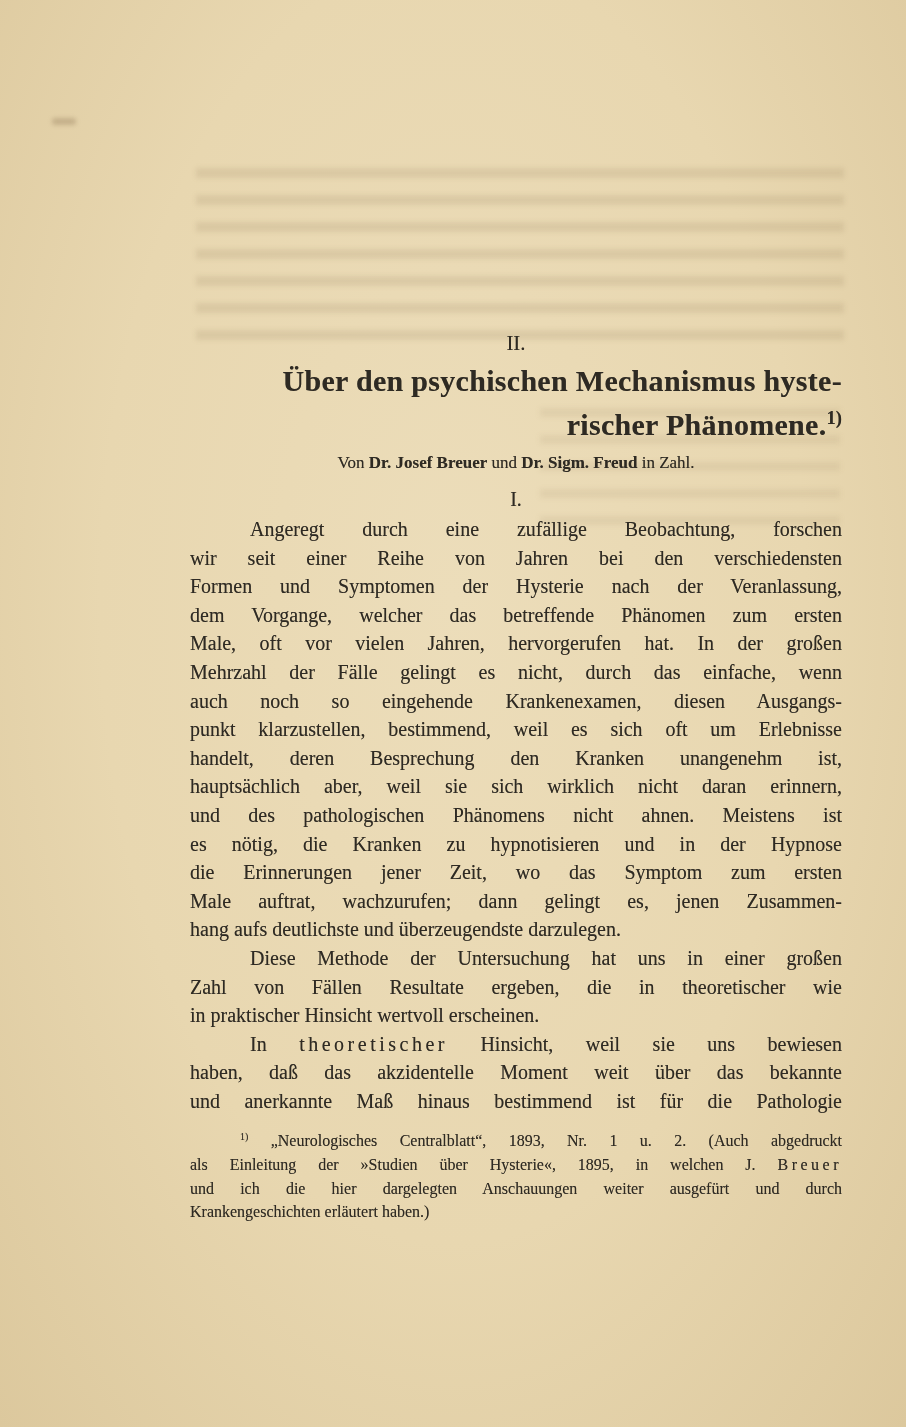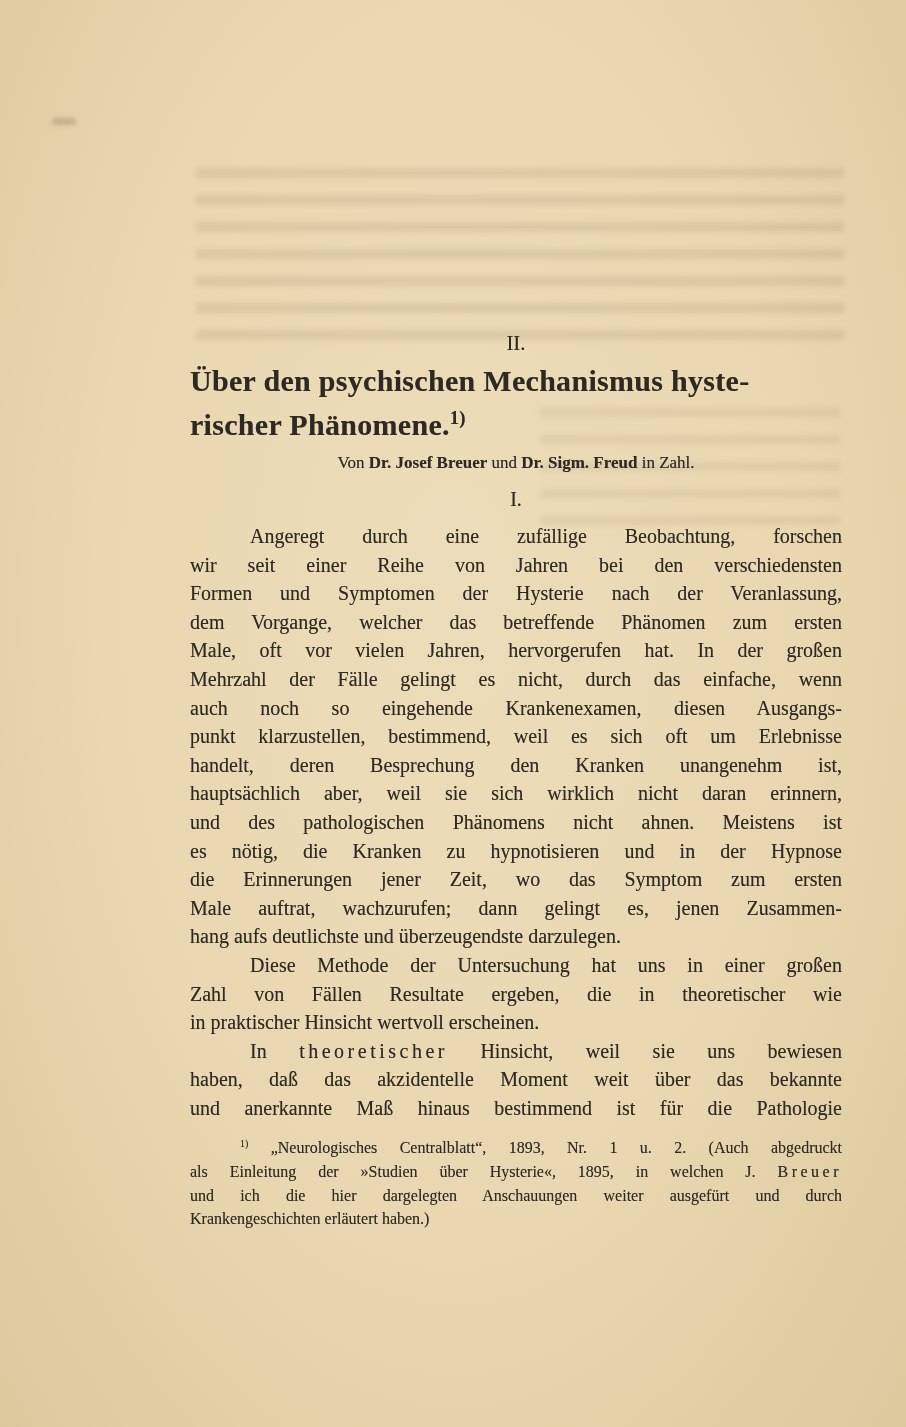--- a/index.html
+++ b/index.html
@@ -34,24 +34,24 @@
   }
   .smudge{
     position:absolute;left:52px;top:118px;width:24px;height:7px;
     background:rgba(120,95,60,0.28);filter:blur(2px);border-radius:3px;
   }
   .content{
     position:absolute;left:190px;top:330px;width:652px;
     text-shadow:0 0 0.4px rgba(46,42,35,0.45);
   }
   .section-num{text-align:center;font-size:21px;line-height:26px;margin-bottom:6px;}
-  .title{margin:0;text-align:left;font-weight:bold;font-size:30px;line-height:37px;letter-spacing:0.3px;}
+  .title{margin:0;text-align:right;font-weight:bold;font-size:30px;line-height:37px;letter-spacing:0.3px;}
   .byline{text-align:center;font-size:17px;line-height:22px;margin-top:9px;}
   .chapter-num{text-align:center;font-size:20px;line-height:24px;margin-top:13px;}
-  .body-text{margin-top:11px;font-size:20px;line-height:28.6px;}
+  .body-text{margin-top:4px;font-size:20px;line-height:28.6px;}
   .paragraph{margin:0;}
   .line{text-align:justify;text-align-last:justify;}
   .line.last{text-align-last:left;}
   .body-text .line.indent{text-indent:60px;}
   .footnote{margin-top:10px;font-size:16px;line-height:23.5px;}
   .footnote .line.indent{text-indent:50px;font-family:Liberation Serif, serif;}
   .seg-bold{font-weight:bold;}
   .seg-spaced{letter-spacing:3.5px;}
   .seg-sup{vertical-align:super;font-size:62%;letter-spacing:0;}
 </style>

